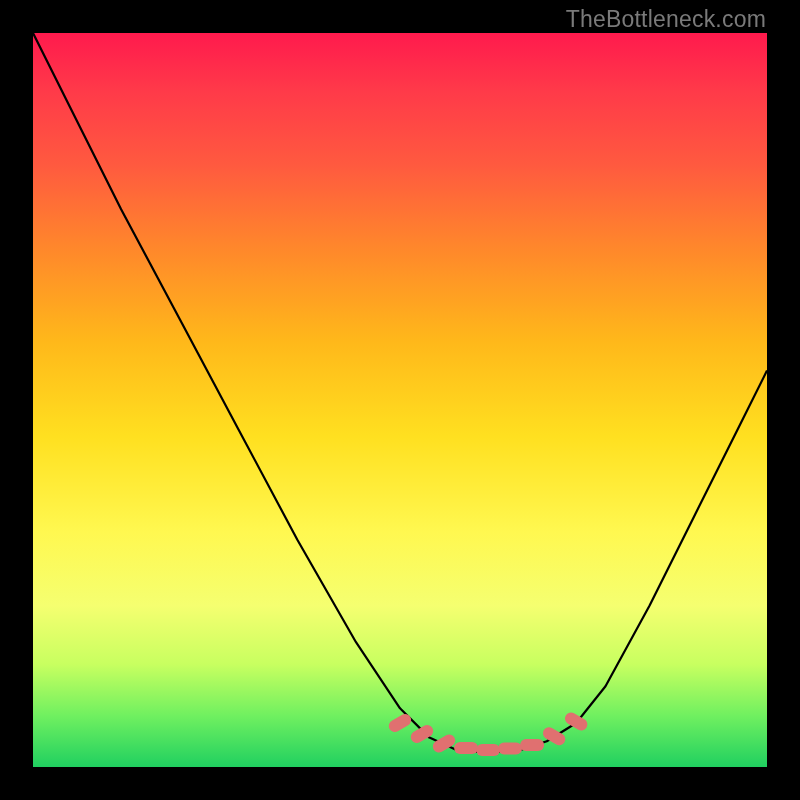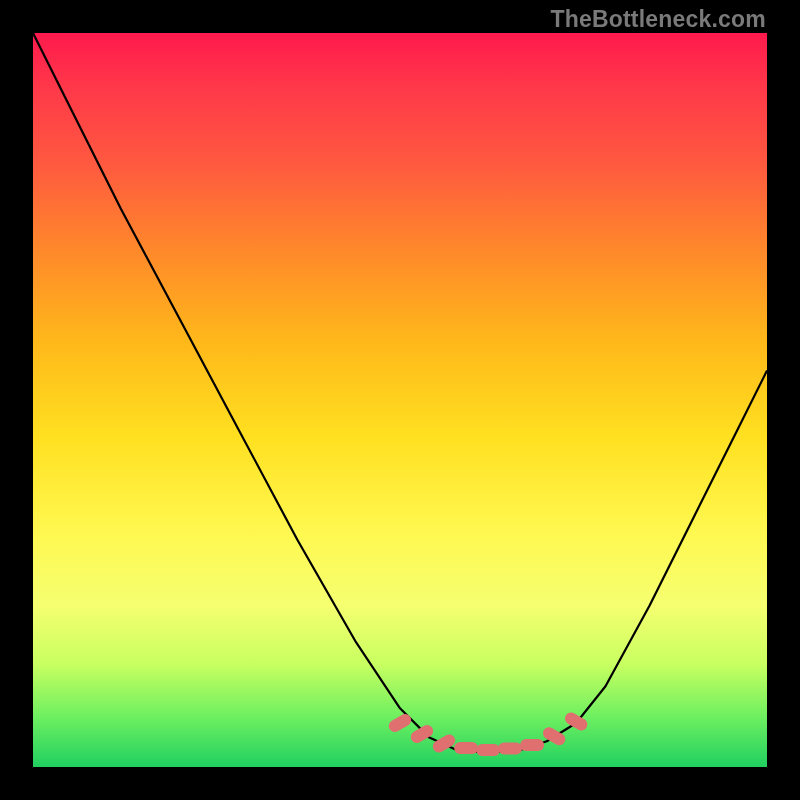--- a/index.html
+++ b/index.html
@@ -38,21 +38,21 @@
       #c8ff60 86%,
       #70f060 93%,
       #20d060 100%);
   }
   .watermark {
     position: absolute;
     top: 6px;
     right: 34px;
     color: #7a7a7a;
     font-size: 23px;
-    font-weight: 700;
+    font-weight: 400;
     letter-spacing: 0.2px;
     font-family: Arial, Helvetica, sans-serif;
   }
   svg.curve {
     position: absolute;
     left: 0;
     top: 0;
   }
 </style>
 </head>

